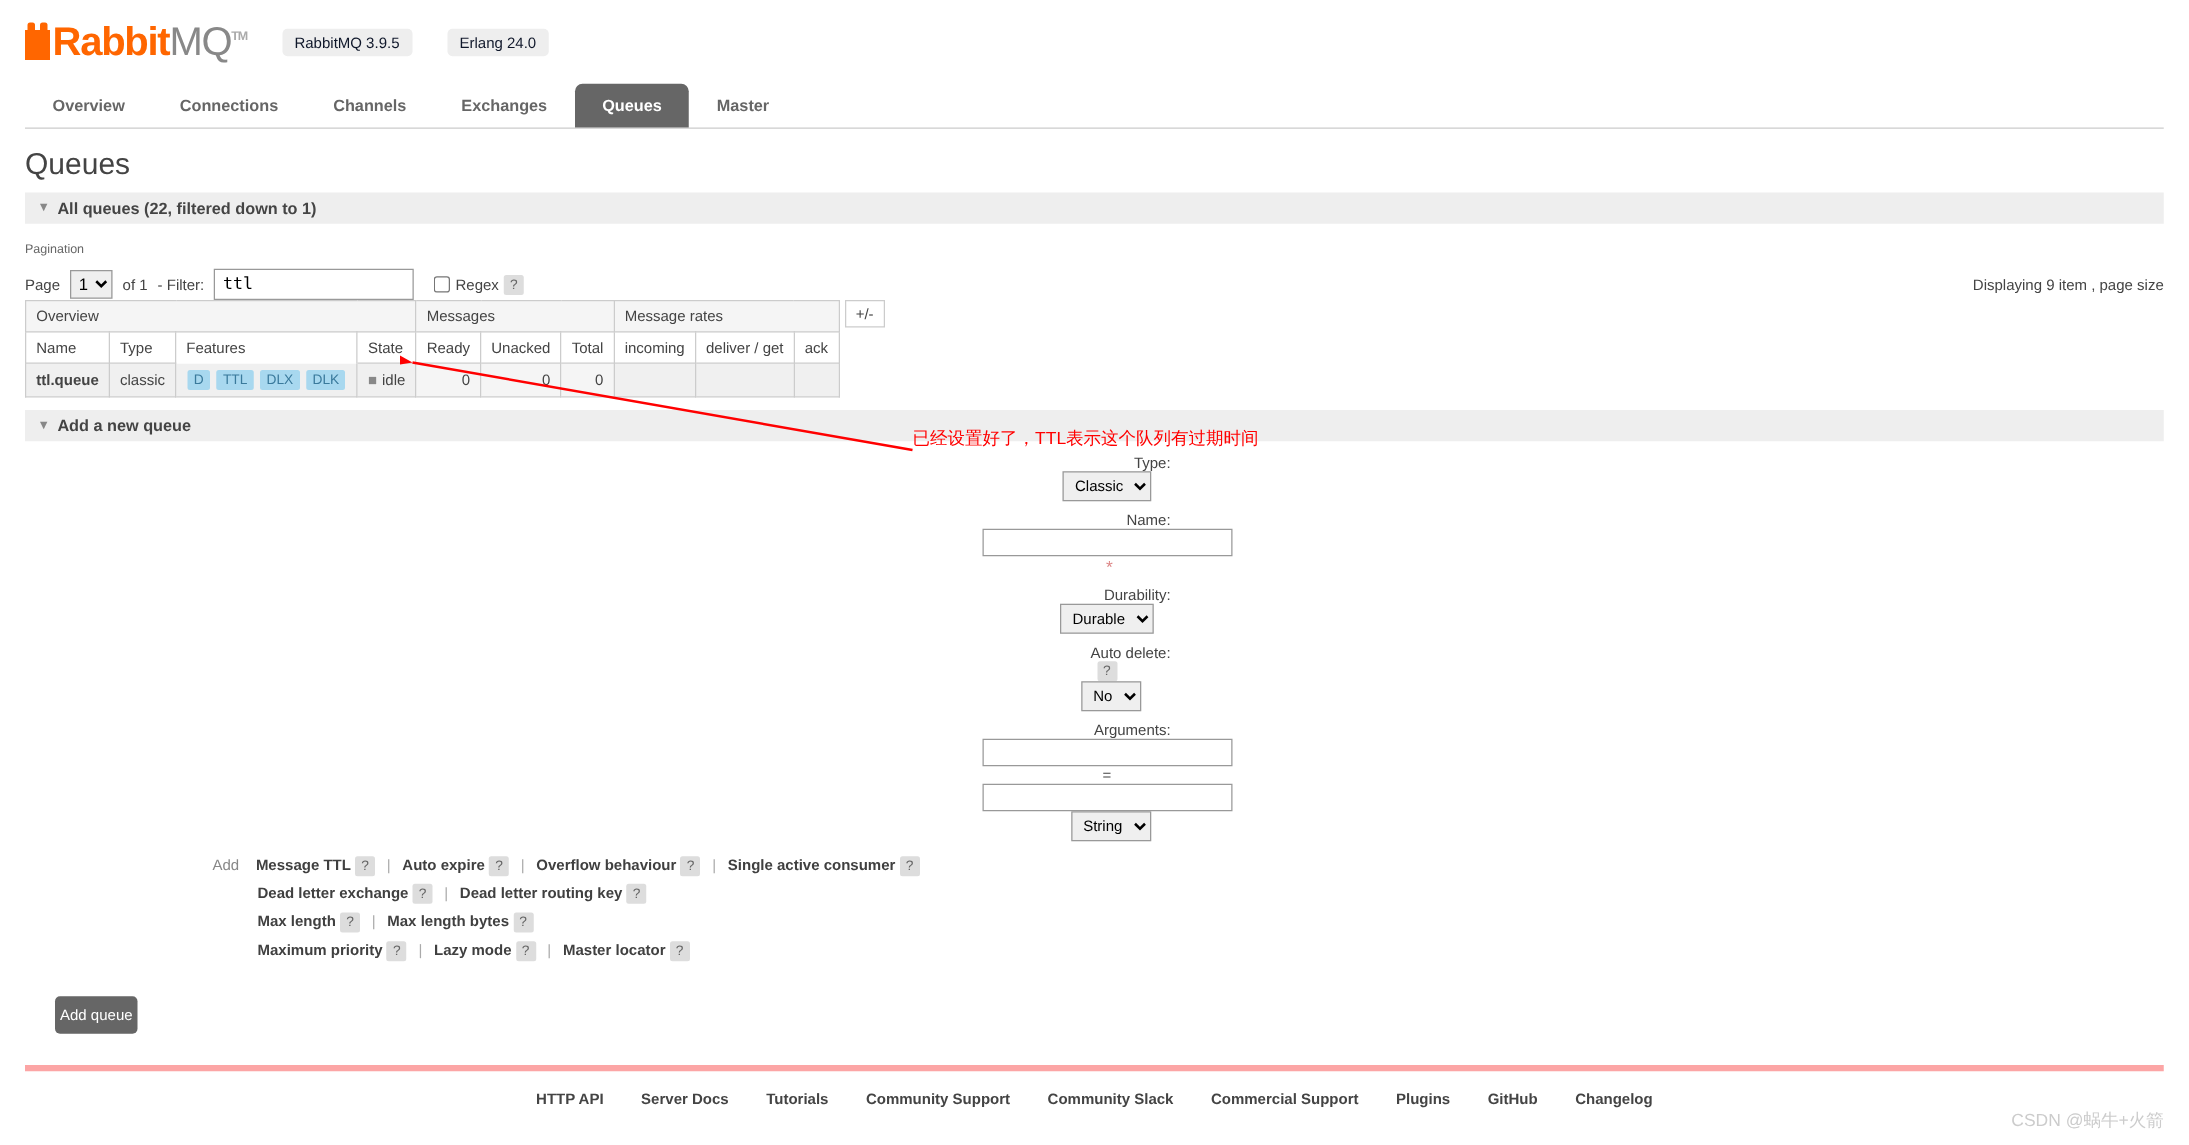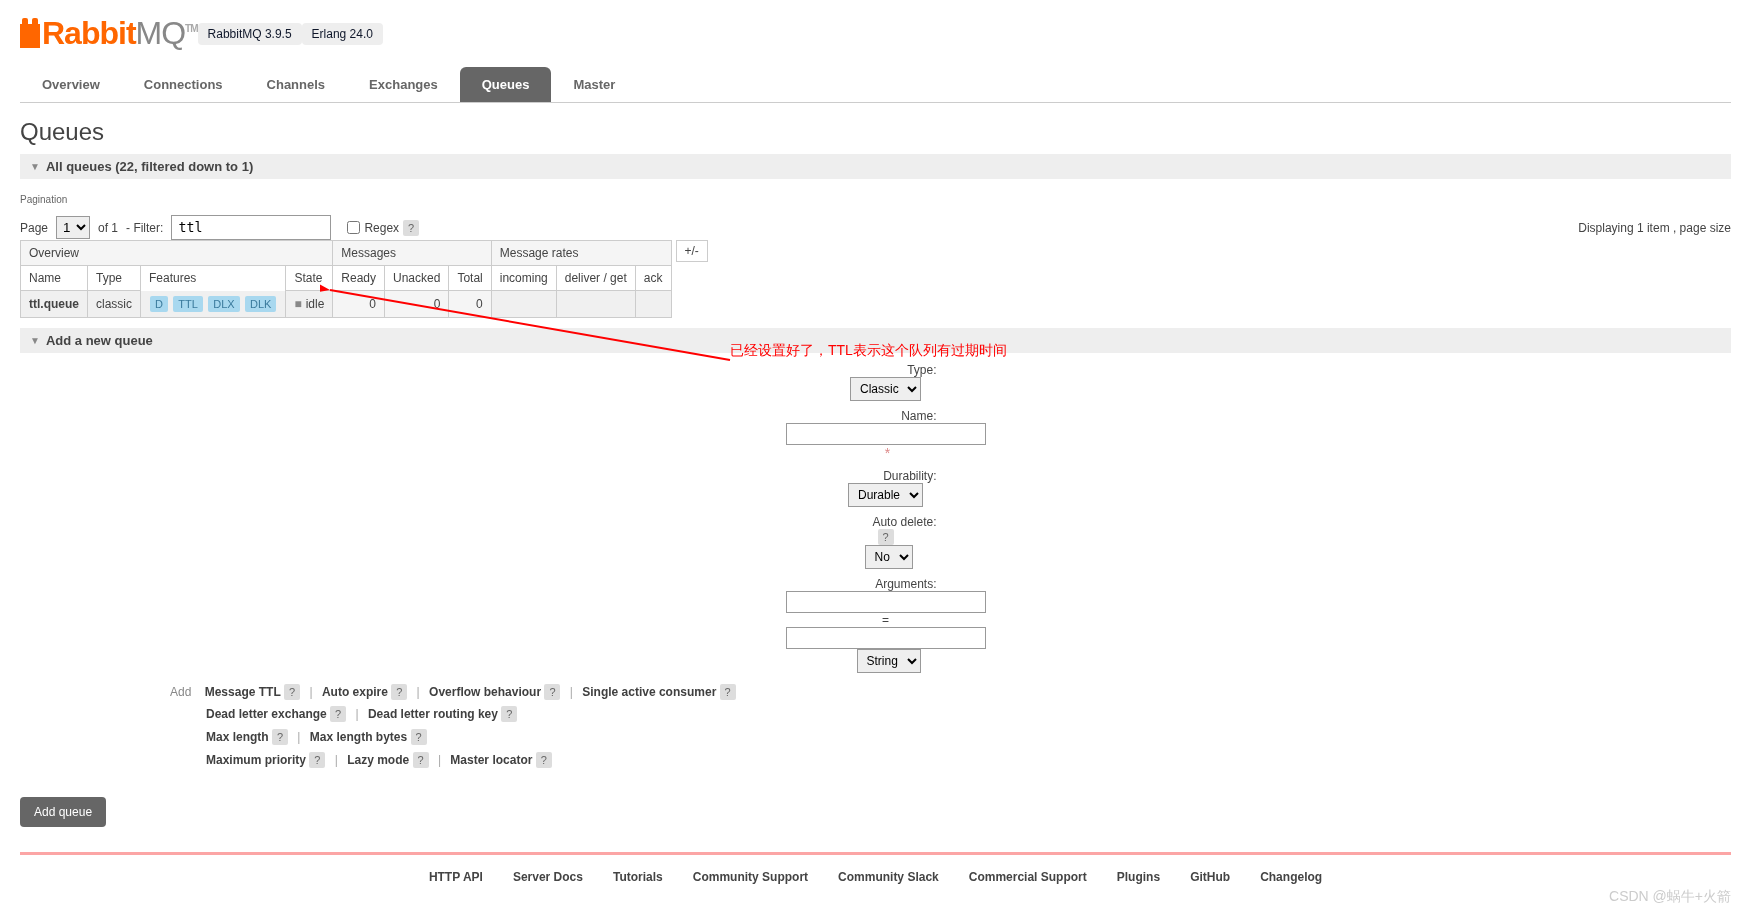--- a/index.html
+++ b/index.html
@@ -1,19 +1,19 @@
 <!DOCTYPE html>
 <html><head>
 <meta charset="utf-8">
 <style>
 * { box-sizing: border-box; margin: 0; padding: 0; }
 body { font-family: Verdana, Arial, sans-serif; font-size: 12px; color: #444; background: #fff; }
 .container { padding: 0 20px; }
 .header-top { display: flex; justify-content: space-between; align-items: flex-start; padding-top: 15px; }
-.logo-area { display: flex; align-items: center; gap: 0; }
+.logo-area { display: flex; align-items: center; gap: 28px; }
 .logo { font-family: Arial, sans-serif; font-size: 32px; font-weight: bold; color: #f60; letter-spacing: -1px; }
 .logo .rabbit { color: #f60; }
 .logo .mq { color: #888; font-weight: normal; }
 .logo .tm { color: #aaa; font-size: 10px; vertical-align: super; }
 .logo-icon { display: inline-block; width: 20px; height: 24px; background: #f60; margin-right: 2px; vertical-align: middle; position: relative; }
 .logo-icon::before { content: ''; position: absolute; top: -6px; left: 2px; width: 6px; height: 8px; background: #f60; border-radius: 2px 2px 0 0; }
 .logo-icon::after { content: ''; position: absolute; top: -6px; left: 12px; width: 6px; height: 8px; background: #f60; border-radius: 2px 2px 0 0; }
 .version-badge { background: #eee; color: #0f172a; padding: 4px 10px; border-radius: 4px; font-size: 12px; }
 .top-right { text-align: right; font-size: 12px; color: #666; line-height: 1.8; }
 .top-right .refresh-line { margin-bottom: 2px; }
@@ -45,22 +45,22 @@
 .form-row { display: flex; align-items: center; margin-bottom: 8px; flex-direction: column; }
 .form-row label { width: 110px; text-align: right; margin-right: 8px; font-size: 12px; color: #444; }
 .form-row select, .form-row input[type="text"] { border: 1px solid #999; padding: 3px 5px; font-size: 12px; }
 .form-row .req { color: #d88; margin-left: 4px; font-size: 14px; }
 .args-row input { width: 200px; }
 .args-eq { margin: 0 5px; }
 .args-helpers { margin-left: 130px; margin-top: 6px; font-size: 12px; line-height: 1.9; }
 .args-helpers .add-label { color: #888; margin-right: 10px; }
 .helper-link { font-weight: bold; color: #404040; cursor: pointer; }
 .helper-sep { color: #aaa; margin: 0 6px; }
-.add-btn { background: #666; color: #fff; border: none; padding: 8px 14px; border-radius: 4px; cursor: pointer; font-size: 12px; margin-top: 10px; }
-.footer { border-top: 3px solid #fca5a5; margin-top: 25px; padding: 15px 0; display: flex; gap: 30px; font-size: 12px; font-weight: bold; color: #444; justify-content: center; }
+.add-btn { background: #666; color: #fff; border: none; padding: 8px 4px; border-radius: 4px; cursor: pointer; font-size: 12px; margin-top: 10px; margin-left: 24px; }
+.footer { border-top: 5px solid #fca5a5; margin-top: 25px; padding: 15px 0; display: flex; gap: 30px; font-size: 12px; font-weight: bold; color: #444; justify-content: center; }
 .footer a { color: #444; text-decoration: none; cursor: pointer; }
 .annotation-arrow { position: absolute; pointer-events: none; }
 .annotation-text { position: absolute; color: red; font-size: 14px; pointer-events: none; }
 .watermark { position: fixed; bottom: 10px; right: 20px; color: #ccc; font-size: 14px; }
 .table-wrap { display: flex; align-items: flex-start; position: relative; }
 </style>
 </head>
 <body>
 
 <div class="container">
@@ -98,21 +98,21 @@
       <select><option>1</option></select>
       <span>of 1</span>
       <span>- Filter:</span>
       <input type="text" class="filter-input" value="ttl" style="">
       <span class="regex-label">
         <input type="checkbox" style="">
         <span>Regex</span>
         <span class="help-icon">?</span>
       </span>
     </div>
-    <div>Displaying 1 item , page size</div>
+    <div>Displaying 9 item , page size</div>
   </div>
 
   <div class="table-wrap">
   <table class="queues">
     <tbody>
           <tr>
       <th class="group-header" colspan="4">Overview</th>
       <th class="group-header" colspan="3">Messages</th>
       <th class="group-header" colspan="3">Message rates</th>
     </tr>

